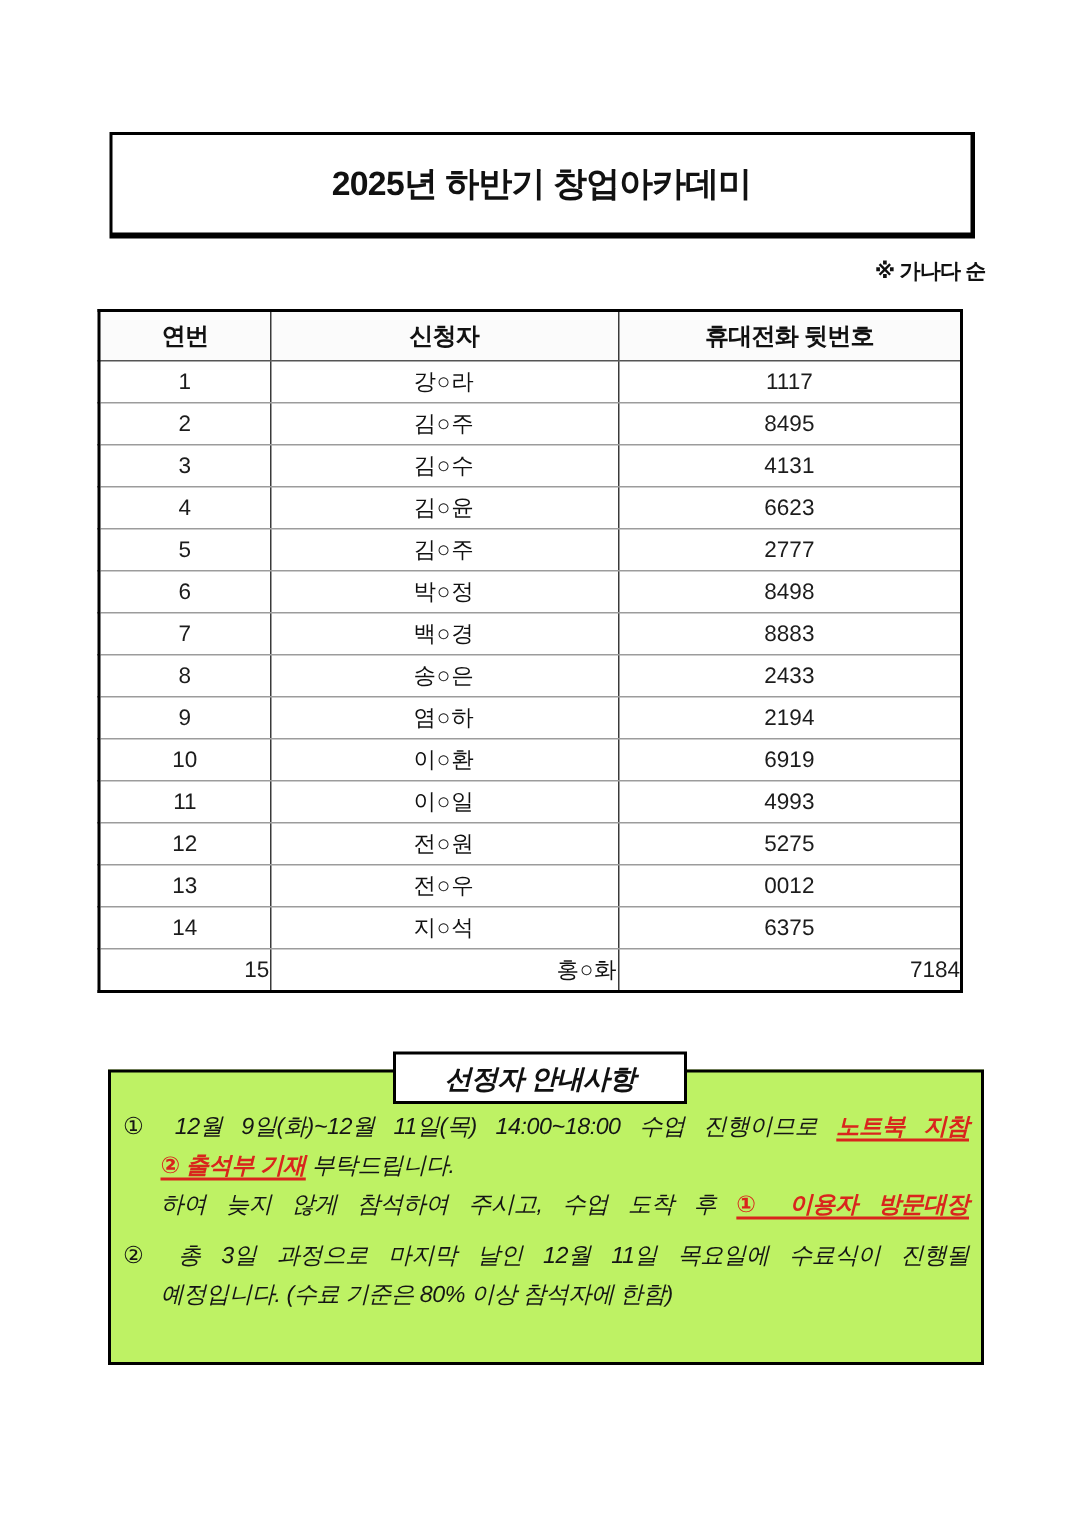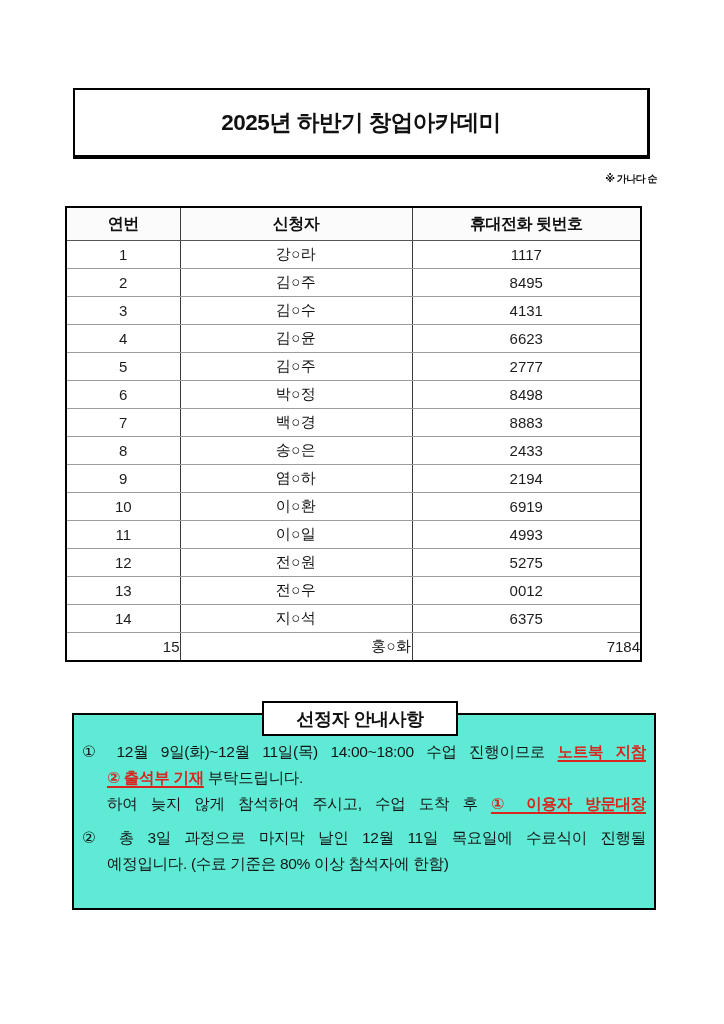--- a/index.html
+++ b/index.html
@@ -35,21 +35,21 @@
     letter-spacing: -0.5px;
   }
 
   
   .sort-note {
     position: absolute;
     left: 73px; top: 172px;
     width: 584px;
     text-align: right;
     font-weight: bold;
-    font-size: 10px;
+    font-size: 14px;
     letter-spacing: -0.5px;
   }
 
   
   table.sel-table {
     position: absolute;
     left: 65px; top: 206px;
     width: 575px;
     border-collapse: collapse;
     table-layout: fixed;
@@ -77,41 +77,42 @@
   }
   table.sel-table tr:last-child td { border-bottom: none; text-align: right; }
   td.cell-name { font-size: 16.5px; letter-spacing: 0.5px; }
   td.cell-no, td.cell-phone { font-size: 15px; color: #1c1c1c; }
 
   
   .notice-wrap {
     position: absolute;
     left: 72px; top: 701px;
     width: 576px;
+    font-style: italic;
   }
   .notice-label {
     position: absolute;
     top: 0; left: 50%;
     transform: translateX(-50%);
     width: 196px; height: 35px;
     box-sizing: border-box;
     background: #ffffff;
     border: 2px solid #000;
     z-index: 2;
     display: flex; align-items: center; justify-content: center;
     font-weight: bold;
     font-size: 18px;
     letter-spacing: -0.5px;
   }
   .notice-box {
     margin-top: 12px;
     box-sizing: border-box;
     width: 584px;
     min-height: 197px;
-    background: #5eead4;
+    background: #bef264;
     border: 2px solid #000;
     padding: 24px 8px 4px 8px;
     font-size: 15.5px;
     line-height: 26px;
     letter-spacing: -0.3px;
     color: #151515;
   }
   .notice-item { margin-bottom: 8px; }
   .notice-item:last-child { margin-bottom: 0; }
   .nline { white-space: pre-wrap; }

